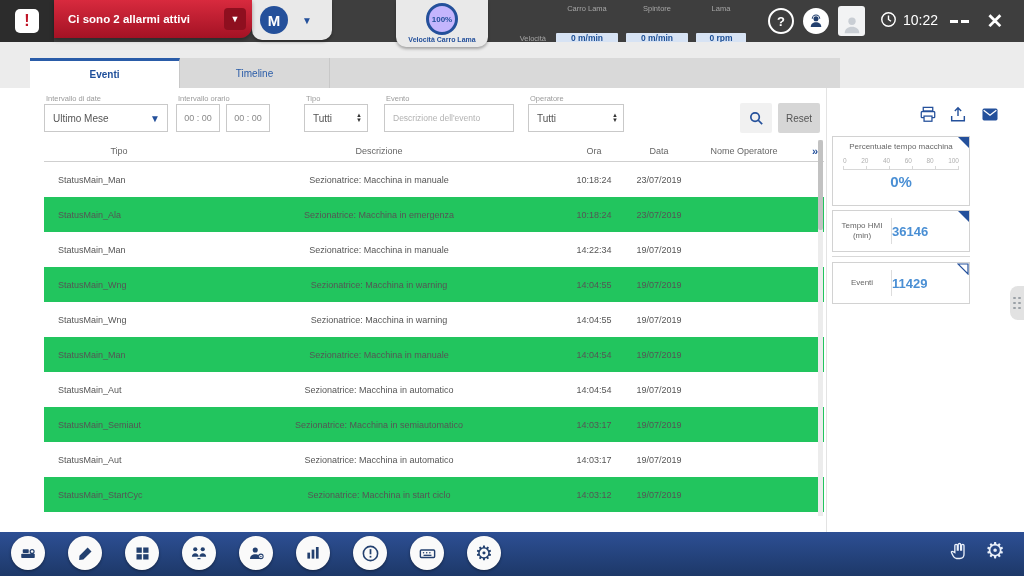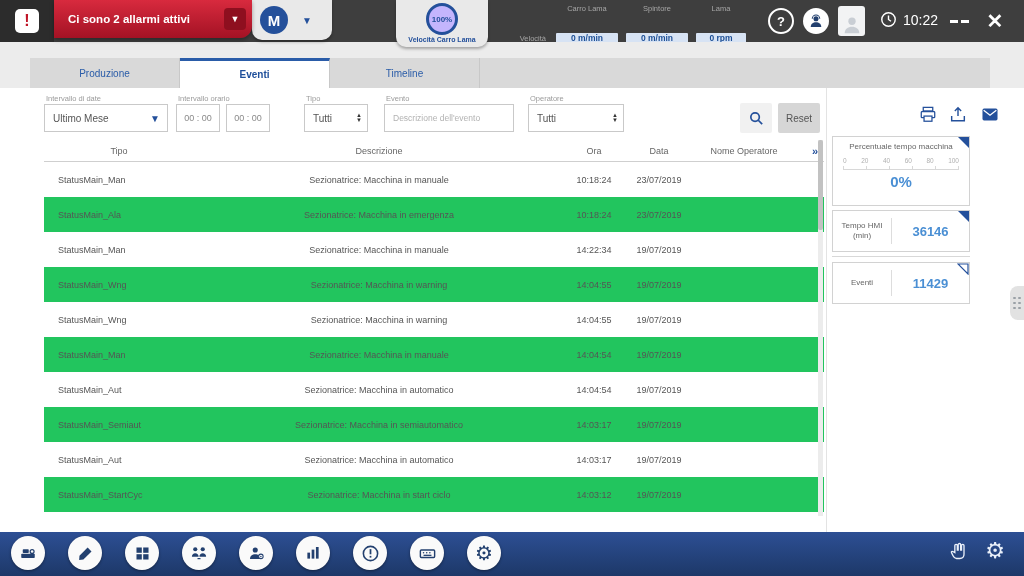--- a/index.html
+++ b/index.html
@@ -81,21 +81,21 @@
   .corner-outline { position:absolute; right:0; top:0; }
   .card1 { top:136px; height:70px; }
   .card1 .title { font-size:8px; color:#666; text-align:center; margin-top:5px; }
   .scale { display:flex; justify-content:space-between; padding:0 10px; margin-top:6px; font-size:6.5px; color:#b0b0b0; }
   .ticks { margin:2px 10px 0; height:4px; border-bottom:1px solid #d8d8d8; background:repeating-linear-gradient(90deg,#d8d8d8 0 1px,transparent 1px 23px); }
   .pctval { text-align:center; font-size:15px; font-weight:bold; color:#4a8fd4; margin-top:3px; }
   .kpicard { height:42px; display:flex; align-items:center; }
   .card2 { top:210px; } .card3 { top:262px; }
   .kpicard .klabel { width:58px; font-size:8px; color:#666; text-align:center; line-height:1.3; }
   .kpicard .kdiv { width:1px; height:26px; background:#ddd; }
-  .kpicard .kval { flex:1; text-align:center; font-size:13px; font-weight:bold; color:#4a8fd4; }
+  .kpicard .kval { flex:1; font-size:13px; font-weight:bold; color:#4a8fd4; }
   .hline { position:absolute; left:832px; top:256px; width:138px; height:1px; background:#d8d8d8; }
 
   
   .drawer { position:absolute; left:1010px; top:286px; width:14px; height:34px; background:#e2e2e2; border-radius:8px 0 0 8px; display:flex; align-items:center; justify-content:center; cursor:pointer; }
   .dots { display:grid; grid-template-columns:repeat(2,3px); grid-auto-rows:3px; gap:2px; }
   .dots i { width:2.5px; height:2.5px; background:#9aa0a6; border-radius:50%; }
 
   
   .footer { position:absolute; left:0; top:532px; width:1024px; height:44px; background:linear-gradient(180deg,#2d4f94,#1d3868); }
   .fbtn { position:absolute; top:536px; width:34px; height:34px; background:#fafafa; border-radius:50%; display:flex; align-items:center; justify-content:center; color:#23406f; box-shadow:0 1px 3px rgba(0,0,0,.4); cursor:pointer; z-index:2; }
@@ -163,21 +163,20 @@
   </div>
   <div class="gauge-plate">
     <div class="gauge-ring">
       <span>100%</span>
     </div>
     <div class="gauge-label">Velocità Carro Lama</div>
   </div>
 
   <div class="tabzone">
     <div class="tabstrip">
-      <div class="tab">Produzione</div>
       <div class="tab active">Eventi</div>
       <div class="tab">Timeline</div>
       <div class="tabfill"></div>
     </div>
   </div>
 
   <main class="content"></main>
   <div class="vdivider"></div>
 
   <span class="flabel" style="left:46px">Intervallo di date</span>

